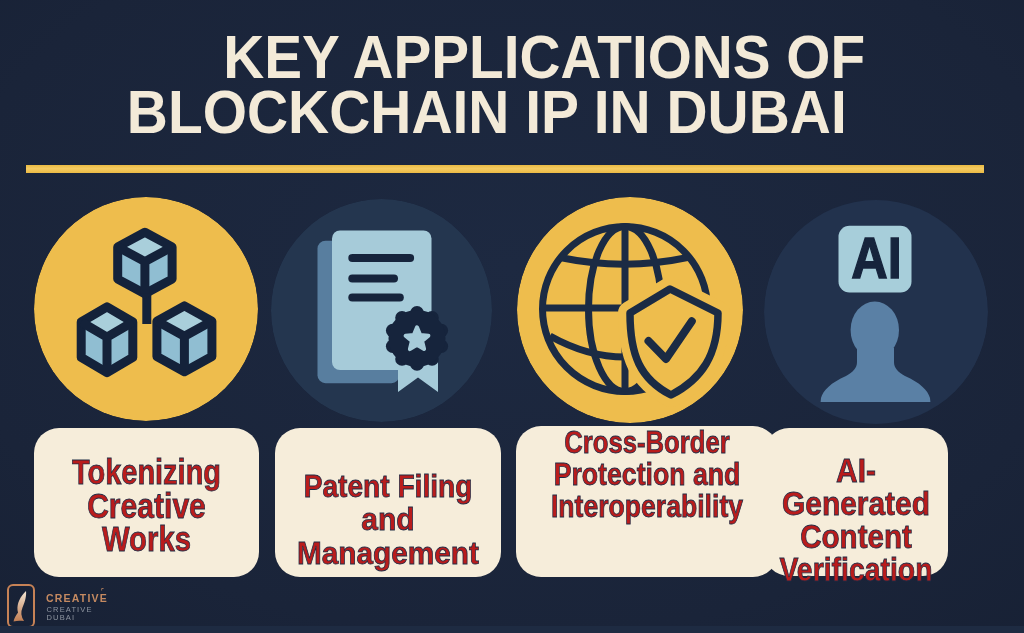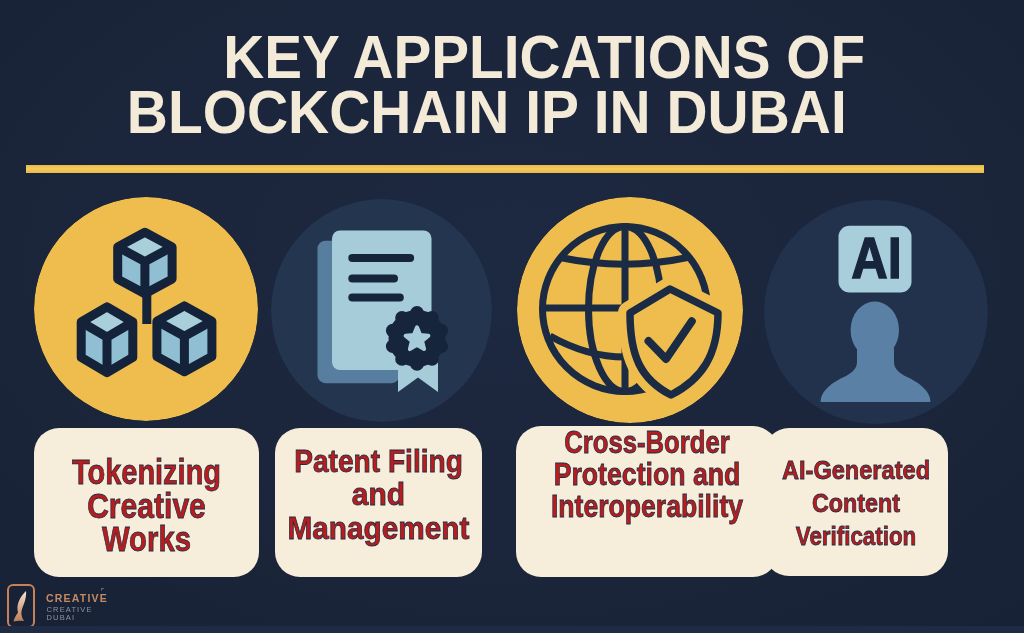--- a/index.html
+++ b/index.html
@@ -109,31 +109,31 @@
       <ellipse cx="874.8" cy="330" rx="24.2" ry="28.5" fill="#5a80a5"></ellipse>
       <path d="M857,348 L857,362 C857,368 853,372 846,376 C831,382.5 823,390.5 821,398 L820.6,402 L930.4,402 L930,398 C928,390.5 920,382.5 905,376 C898,372 894,368 894,362 L894,348 Z" fill="#5a80a5"></path>
     </g>
   </svg>
 
   <div class="box" style="left:34px;top:428px;width:225px;height:149px;font-size:35px;line-height:33.5px;padding-top:27px">
     <div class="l" style="transform:scaleX(.827)">Tokenizing</div>
     <div class="l" style="transform:scaleX(.859)">Creative</div>
     <div class="l" style="transform:scaleX(.837)">Works</div>
   </div>
-  <div class="box" style="left:275px;top:428px;width:207px;height:149px;font-size:30.5px;line-height:33.4px;padding-top:17px">
+  <div class="box" style="left:275px;top:428px;width:226px;height:149px;font-size:30.5px;line-height:33.4px;padding-top:42px">
     <div class="l" style="transform:scaleX(.922)">Patent Filing</div>
     <div class="l" style="transform:scaleX(.983)">and</div>
     <div class="l" style="transform:scaleX(.976)">Management</div>
   </div>
   <div class="box" style="left:516px;top:426px;width:262px;height:151px;font-size:30.5px;line-height:32px;">
     <div class="l" style="transform:scaleX(.842)">Cross-Border</div>
     <div class="l" style="transform:scaleX(.874)">Protection and</div>
     <div class="l" style="transform:scaleX(.872)">Interoperability</div>
   </div>
-  <div class="box" style="left:764px;top:428px;width:184px;height:148px;font-size:26px;line-height:33px;padding-top:26px">
+  <div class="box" style="left:764px;top:428px;width:184px;height:148px;font-size:33px;line-height:33px;padding-top:26px">
     <div class="l" style="transform:scaleX(.907)">AI-Generated</div>
     <div class="l" style="transform:scaleX(.896)">Content</div>
     <div class="l" style="transform:scaleX(.86)">Verification</div>
   </div>
 
   <div class="logo"></div>
   <svg style="position:absolute;left:7px;top:584px" width="28" height="44" viewBox="0 0 28 44">
     <defs>
       <linearGradient id="lg" x1="0" y1="0" x2="0" y2="1">
         <stop offset="0" stop-color="#f2e5d3"></stop>

